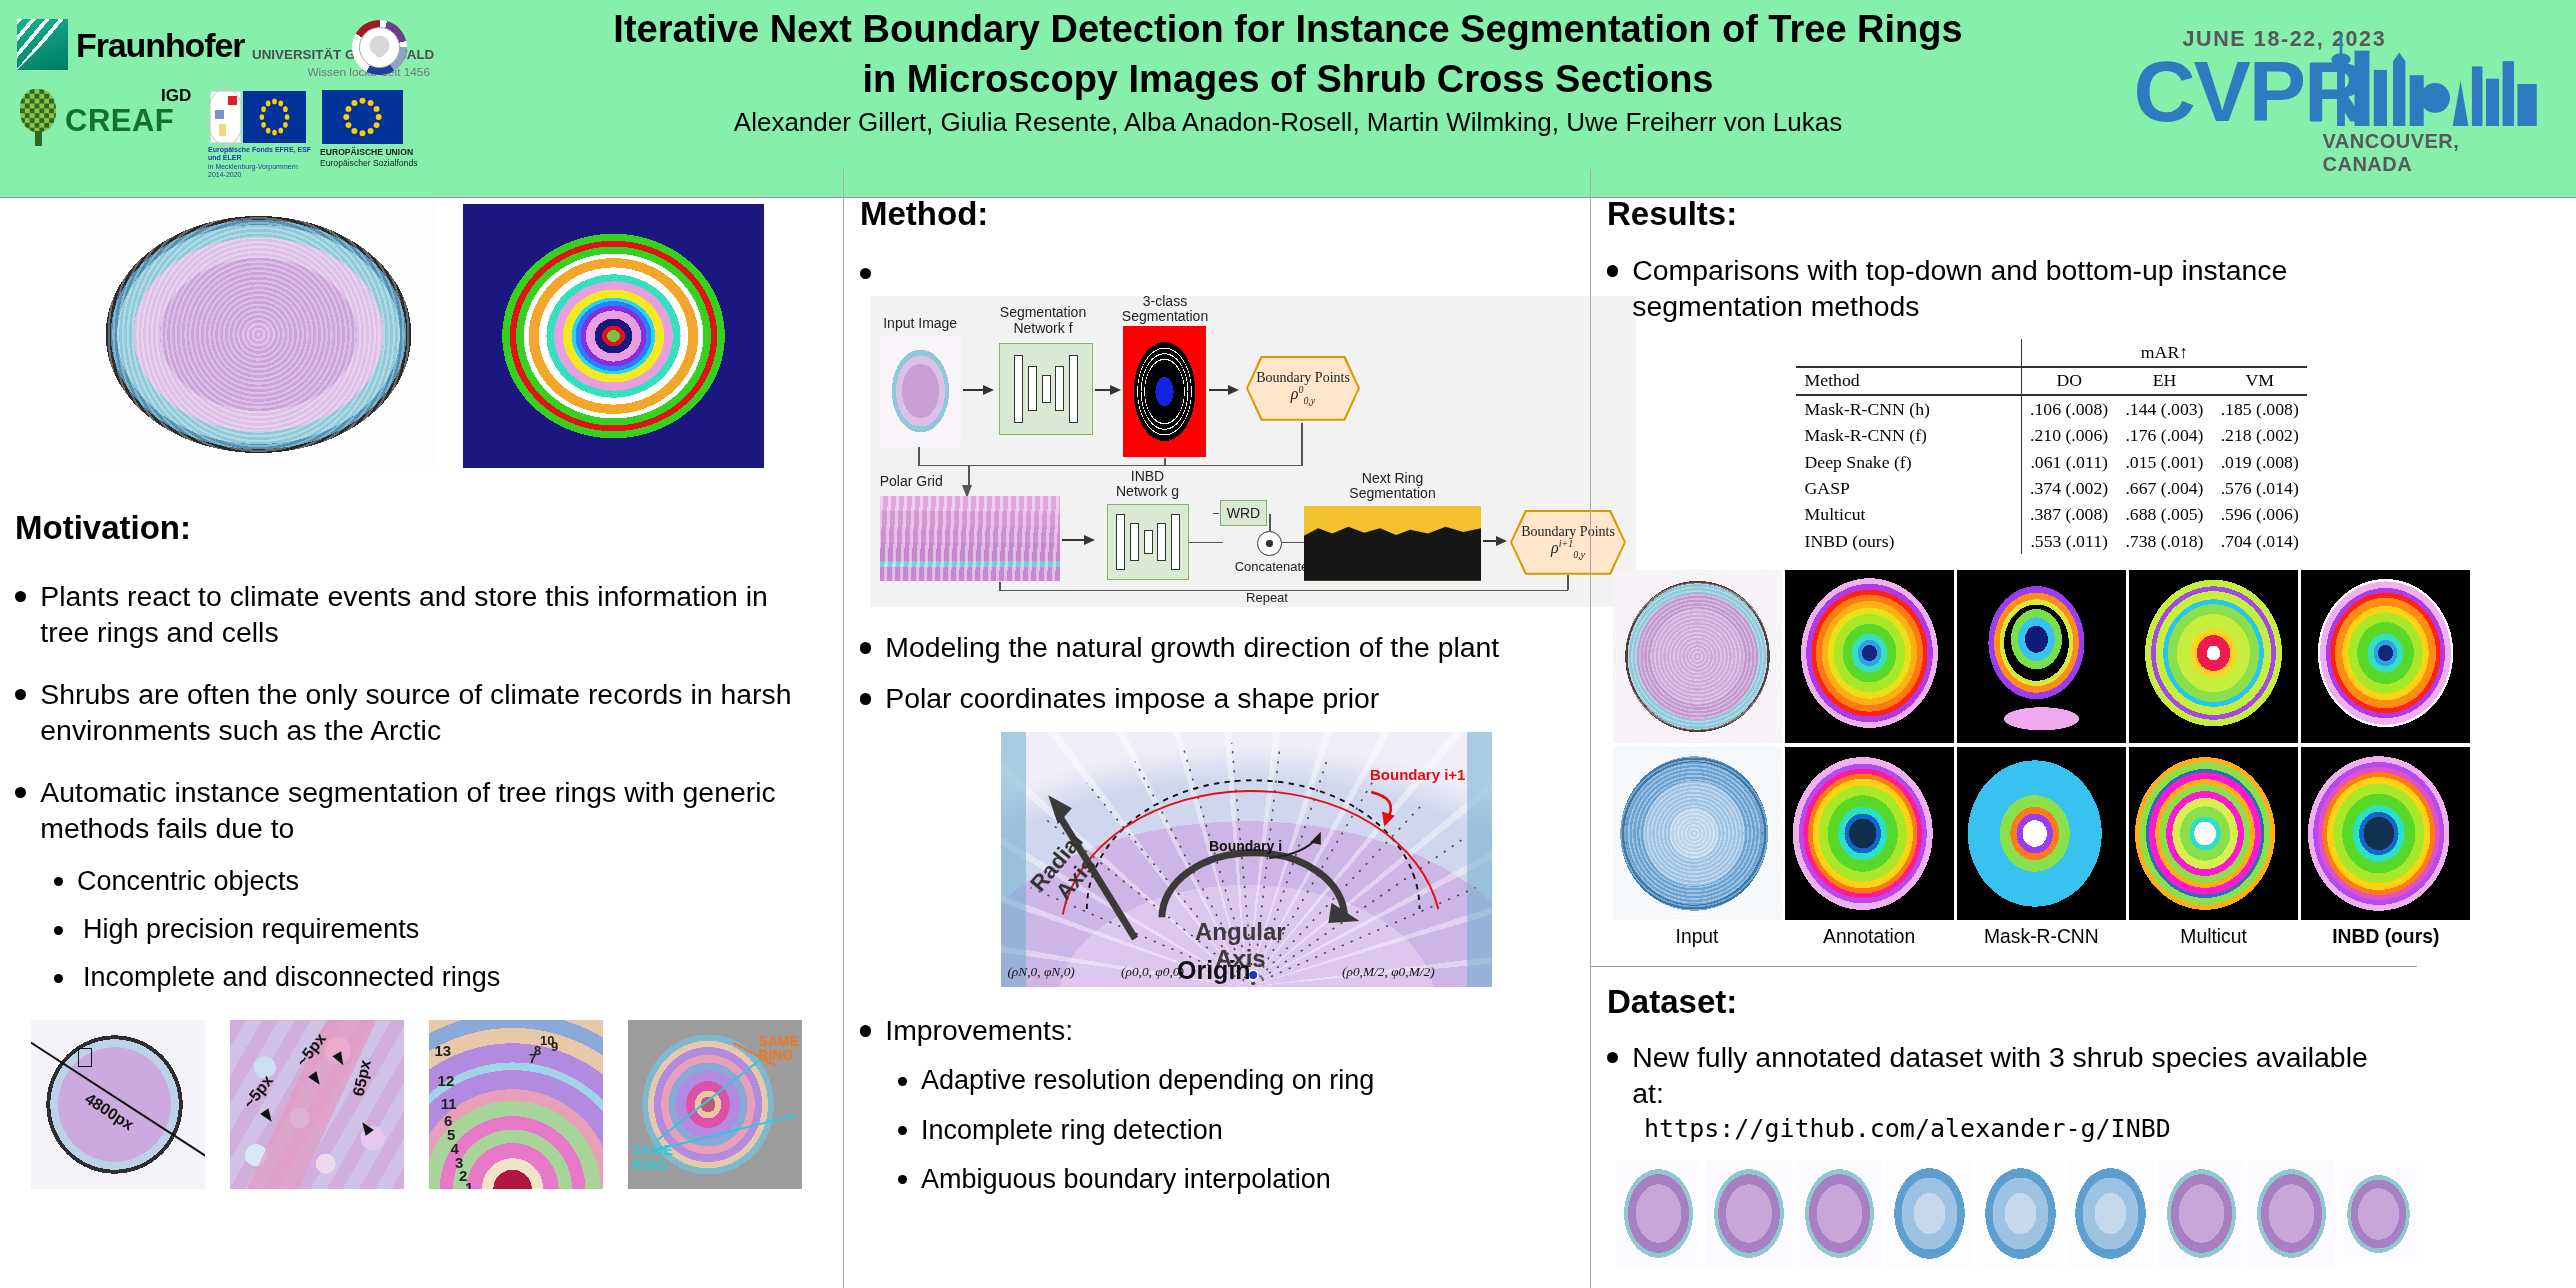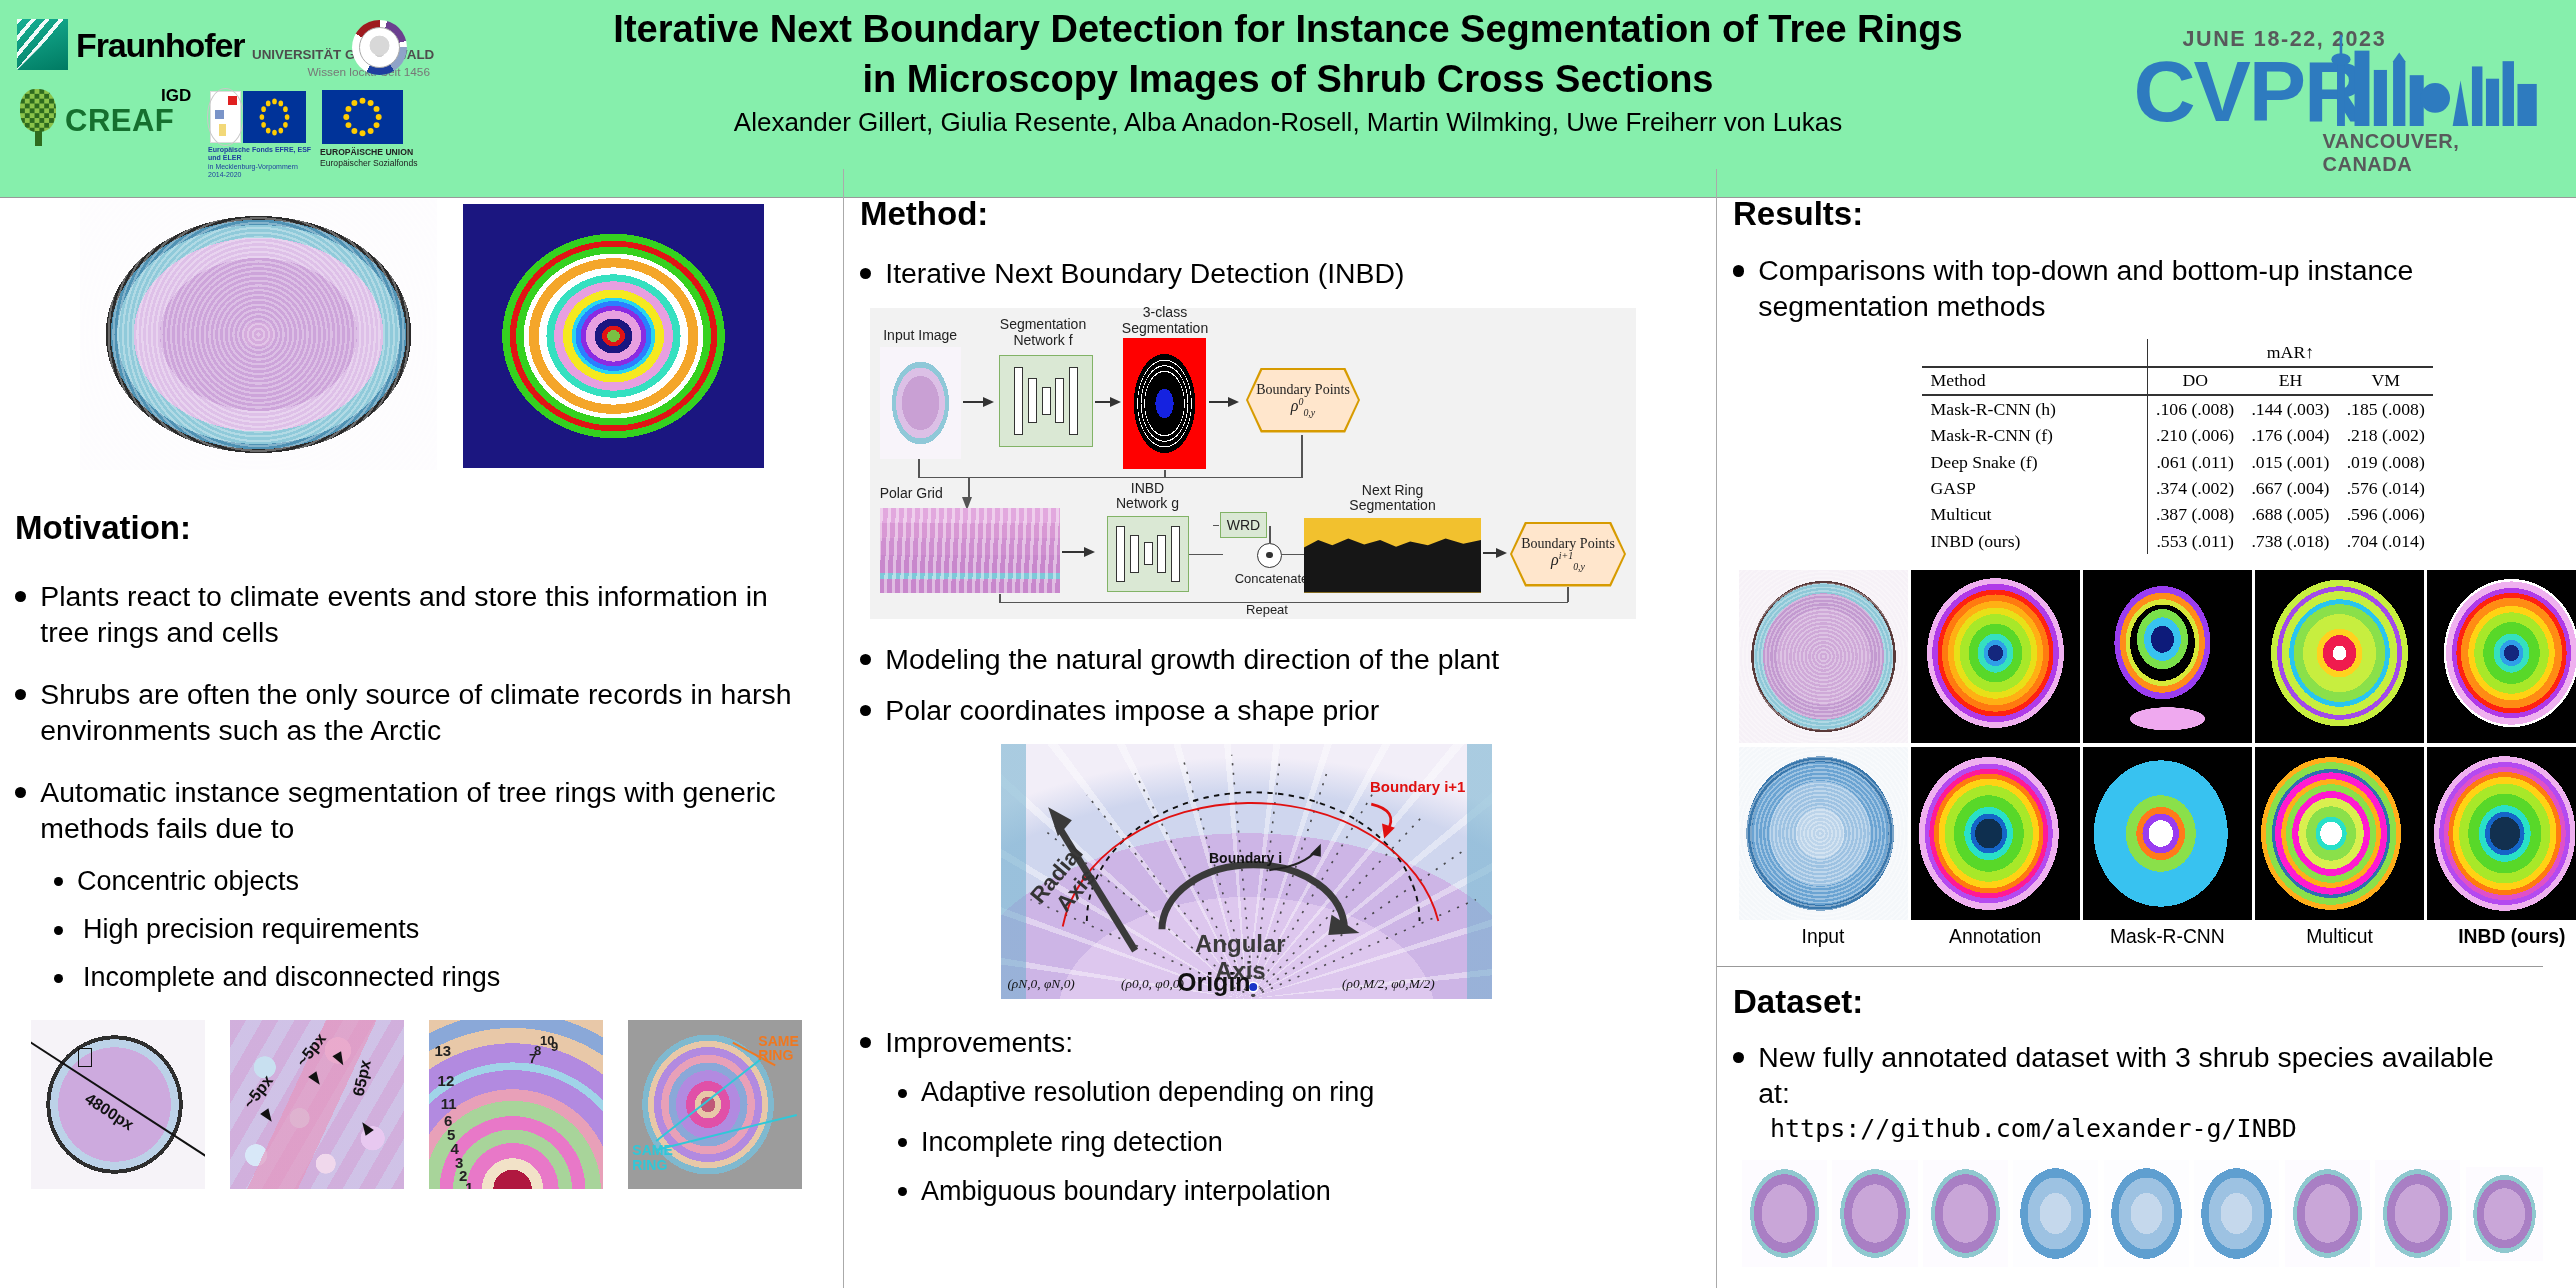--- a/index.html
+++ b/index.html
@@ -48,21 +48,21 @@
   .cvpr { position:absolute; right:29.5px; top:10.7px; width:413px; height:145px; }
   .cvpr-dates { position:absolute; left:49px; top:16px; font-size:21.5px; font-weight:bold; color:var(--cvpr_gray); letter-spacing:1.6px; }
   .cvpr-name { position:absolute; left:0; top:31px; font-size:86px; font-weight:bold; color:var(--cvpr_blue); letter-spacing:-2.1px;text-align:center; }
   .cvpr-sky { position:absolute; left:189px; top:1.1px; width:219px; height:114px; }
   .cvpr-loc { position:absolute; left:189px; top:119px; font-size:20px; font-weight:bold; color:var(--cvpr_gray); letter-spacing:0.5px; }
 
   
   .col { position:absolute; top:169px; bottom:0; }
   .col-left { left:0; width:843px; }
   .col-mid { left:843px; width:843px; border-left:1.1px solid #aaa; }
-  .col-right { left:1716px; width:827px; border-left:1.1px solid #aaa; }
+  .col-right { left:1590px; width:827px; border-left:1.1px solid #aaa; }
 
   .h2 { font-size:33px; font-weight:bold; }
   .bullet { display:flex; gap:14px; font-size:28.4px; line-height:1.27; }
   .bullet .dot { flex:none; width:11.3px; height:11.3px; border-radius:50%; background:#000; margin-top:13px; }
   .bullet.sub { font-size:27px; }
   .bullet.sub .dot { width:9px; height:9px; margin-top:13.4px; }
 
   
   .fig-top { display:flex; justify-content:center; gap:26px; margin-top:29.5px; }
   .micro1 { width:357px; height:271px; background:#fdfcfe;
@@ -363,21 +363,20 @@
 RING</span>
       </div>
     </div>
   </div>
 
   <div class="col col-mid">
     <div class="h2 met-h">Method:</div>
 
     <div class="bullet met-b1">
       <span class="dot"></span>
-      <span>Iterative Next Boundary Detection (INBD)</span>
     </div>
 
     <div class="diagram">
       <div class="dlab" style="left:9.7px; top:20.4px; width:81px;">Input Image</div>
       <div class="dimg-input"></div>
 
       <div class="harrow" style="left:93px; top:89px;">
           <span class="ln" style="width:20.4px;"></span>
           <span class="hd"></span>
         </div>

